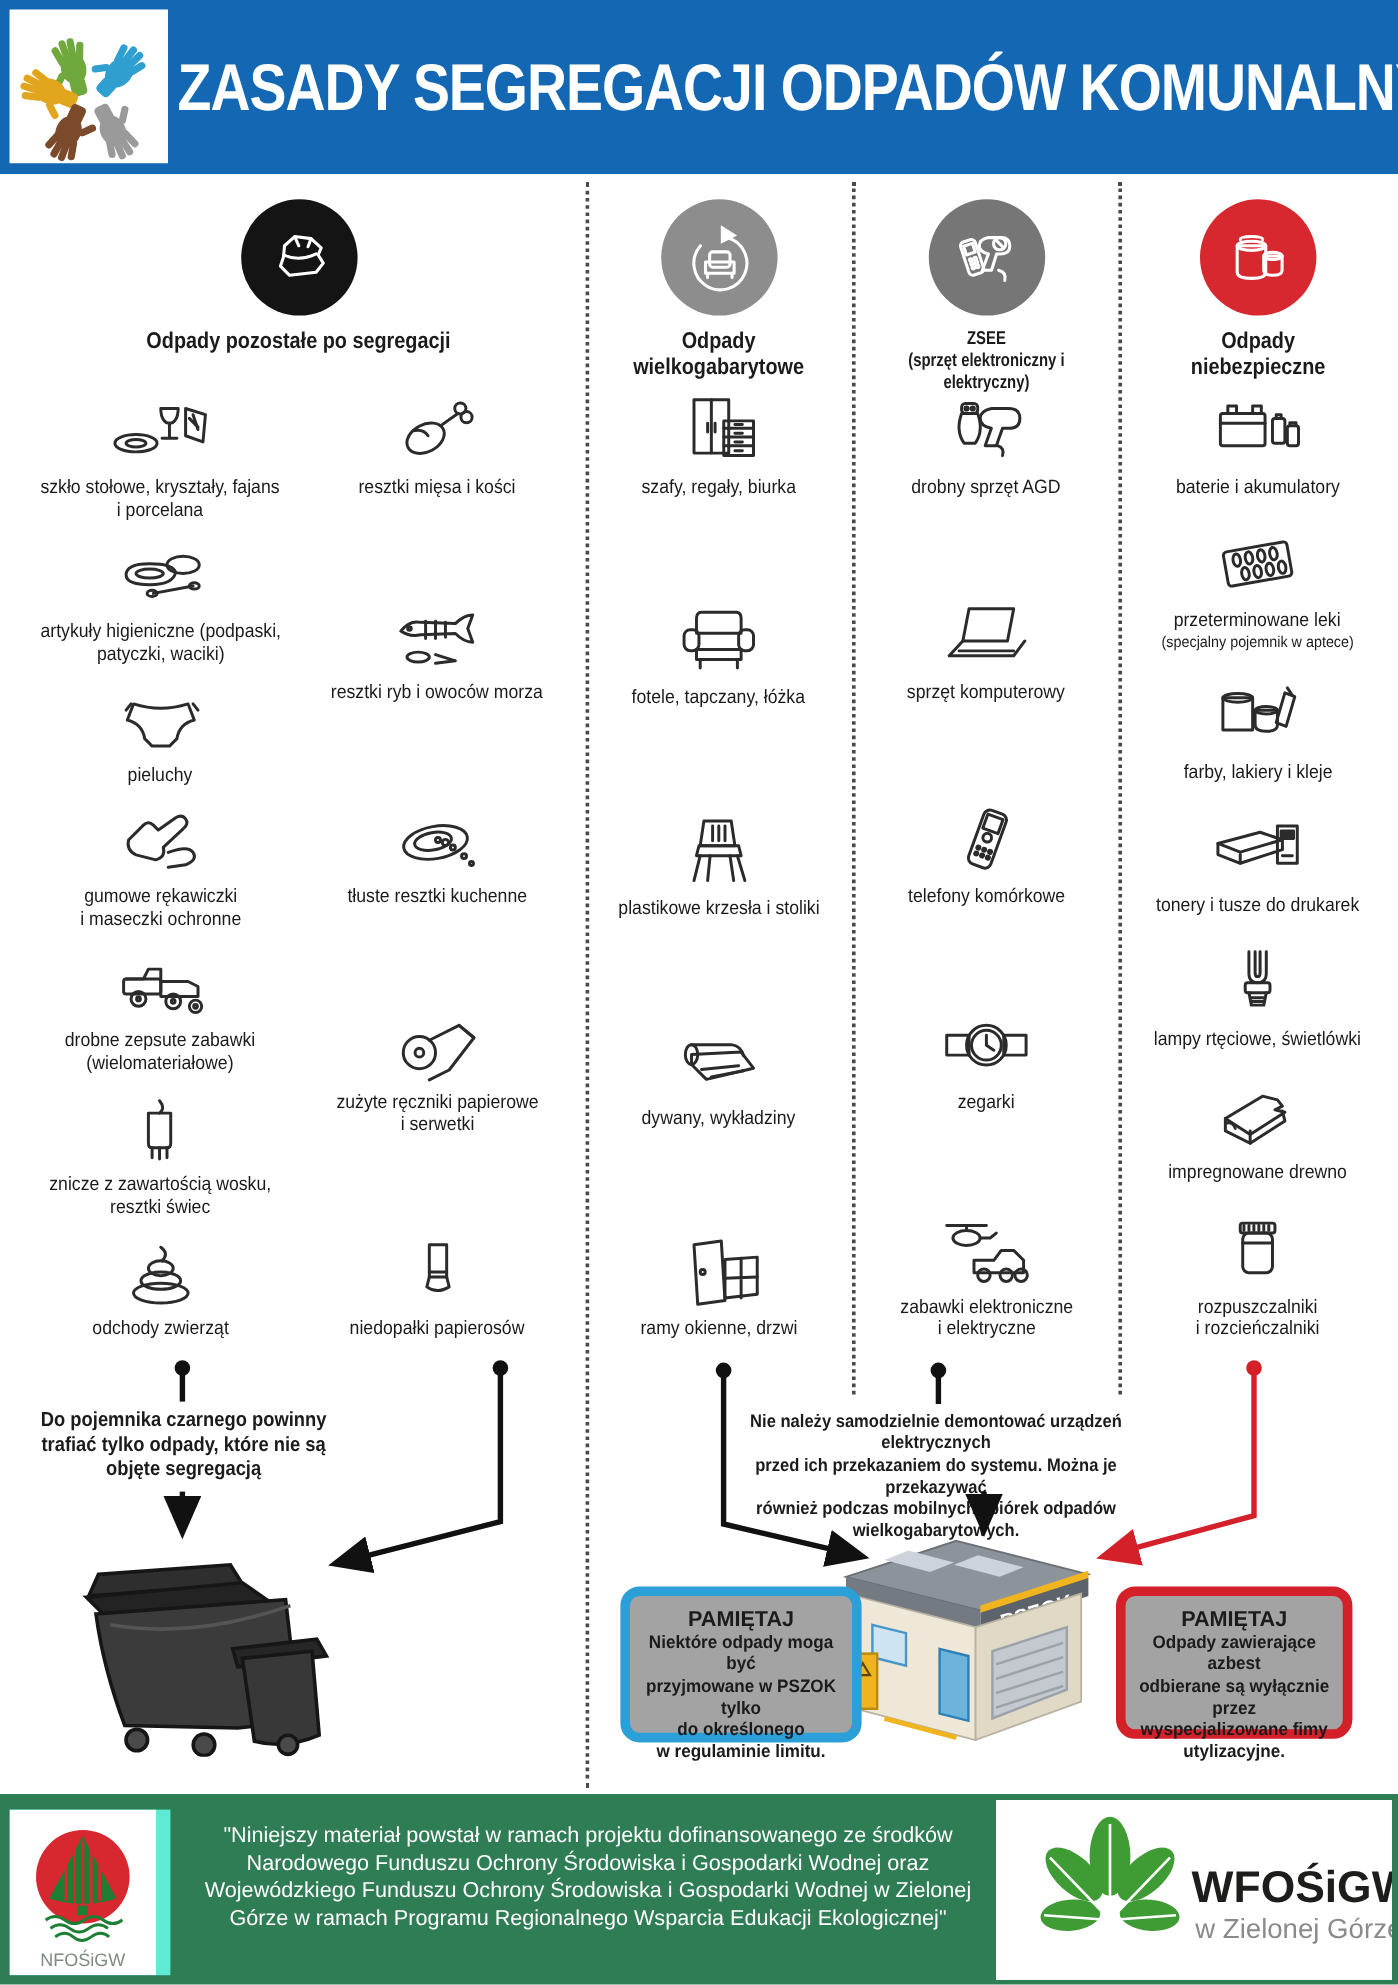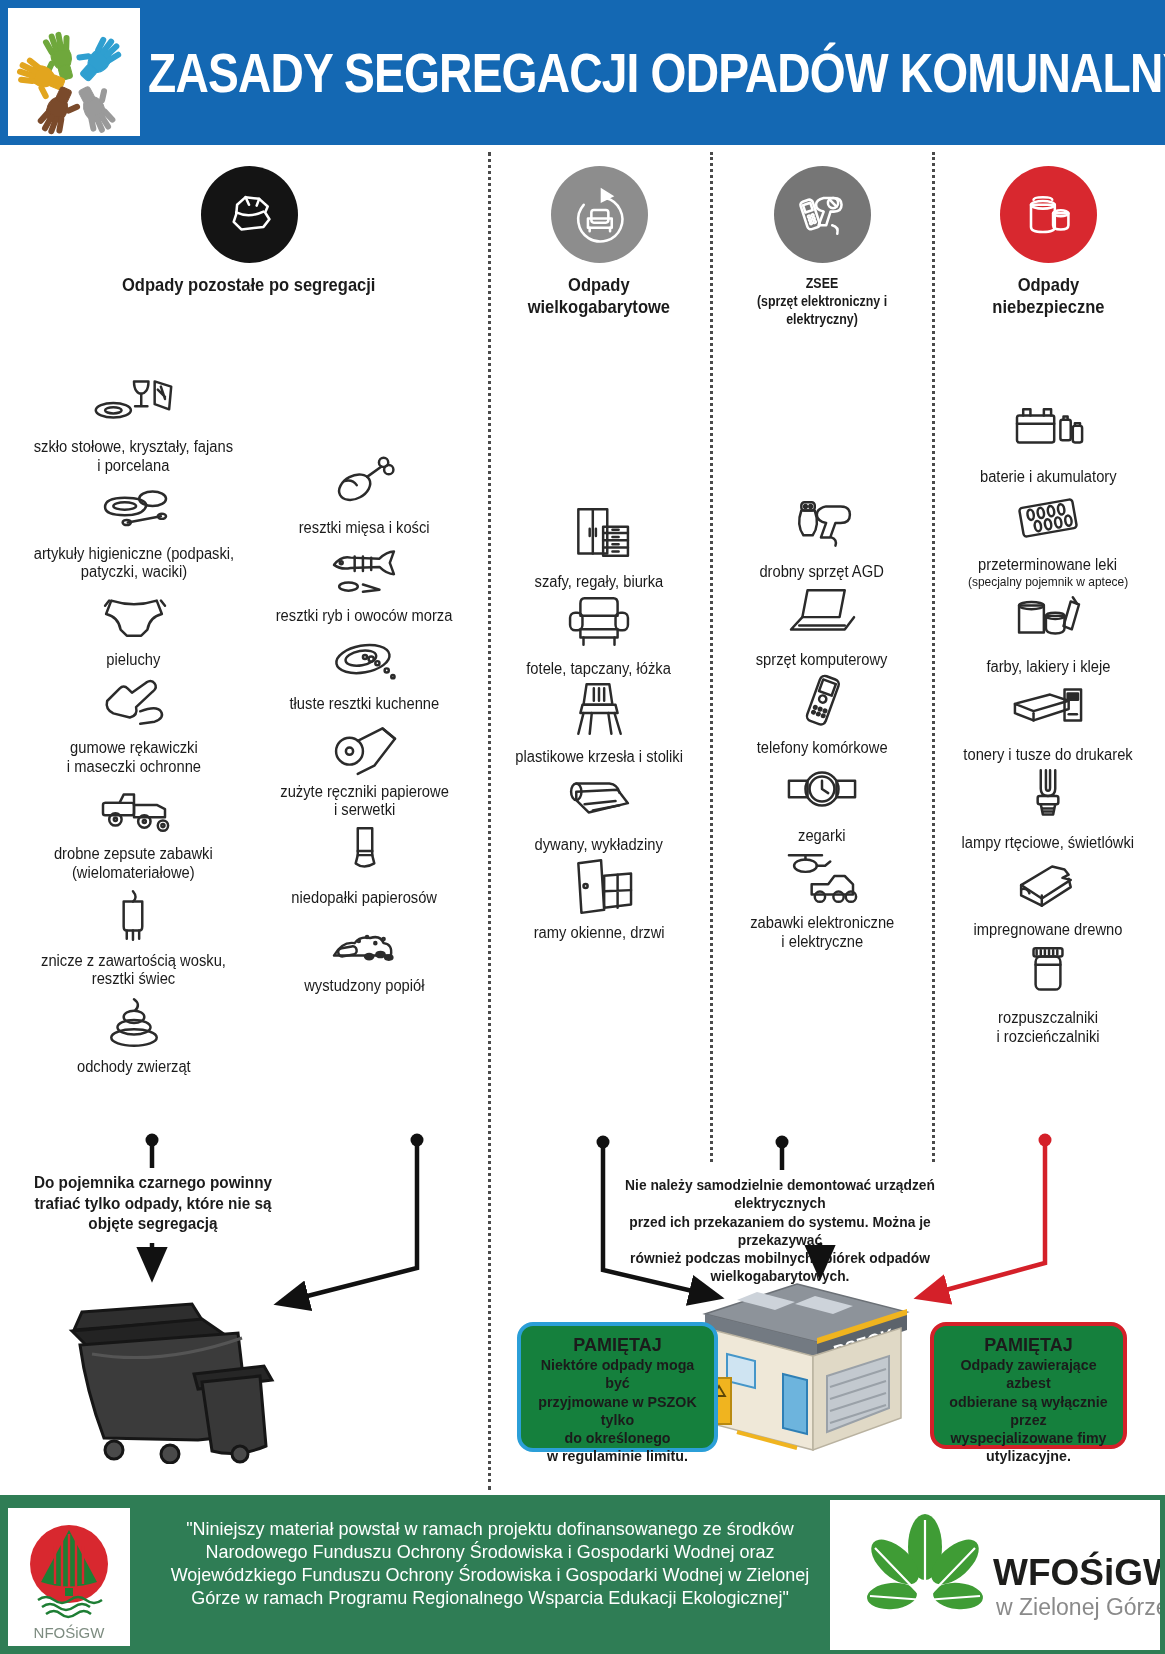--- a/index.html
+++ b/index.html
@@ -19,42 +19,42 @@
   .c1{left:490px;width:218px;}
   .c2{left:712px;width:220px;}
   .c3{left:934px;width:228px;}
   .col-head{height:182px;display:flex;flex-direction:column;align-items:center;padding-top:20px;box-sizing:border-box;}
   .badge{width:97px;height:97px;border-radius:50%;display:flex;align-items:center;justify-content:center;background:#222;}
   .badge svg{width:68px;height:62px;stroke:#fff;fill:none;stroke-width:3;stroke-linecap:round;stroke-linejoin:round;}
   .col-title{margin-top:11px;font-weight:bold;font-size:19px;line-height:1.15;text-align:center;
       white-space:pre-line;transform:scaleX(.87);transform-origin:center top;}
   .c2 .col-title{font-size:15.5px;transform:scaleX(.8);}
   .groups{display:flex;height:790px;}
-  .group{flex:1;display:flex;flex-direction:column;justify-content:center;}
+  .group{flex:1;display:flex;flex-direction:column;justify-content:space-between;}
   .item{display:flex;flex-direction:column;align-items:center;}
   .item-icon svg{width:92px;height:62px;stroke:#2b2b2b;fill:none;stroke-width:2.4;stroke-linecap:round;stroke-linejoin:round;}
   .item-label{font-size:16px;line-height:1.17;text-align:center;white-space:pre-line;
       transform:scaleX(.92);transform-origin:center top;margin-top:3px;}
   .item-sublabel{font-size:13px;line-height:1.1;text-align:center;white-space:pre-line;transform:scaleX(.92);}
   
   .note{position:absolute;font-weight:bold;text-align:center;white-space:pre-line;line-height:1.22;}
   .note-black-bin{left:8px;top:1173px;width:290px;font-size:17px;transform:scaleX(.9);}
   .note-zsee{left:570px;top:1176px;width:420px;font-size:15px;transform:scaleX(.92);}
   
-  .reminder{position:absolute;box-sizing:border-box;border:4px solid #0369a1;border-radius:16px;
-      background:#15803d;text-align:center;padding:9px 6px 6px;}
+  .reminder{position:absolute;box-sizing:border-box;border:8px solid #0369a1;border-radius:16px;
+      background:#a3a3a3;text-align:center;padding:9px 6px 6px;}
   .rem-blue{left:517px;top:1322px;width:201px;height:130px;}
   .rem-red{left:930px;top:1322px;width:197px;height:127px;}
   .rem-title{font-weight:bold;font-size:18px;}
   .rem-text{font-weight:bold;font-size:15px;line-height:1.22;white-space:pre-line;transform:scaleX(.95);}
   
   .footer{position:absolute;left:0;top:1495px;width:1165px;height:159px;background:#2f7d55;}
   .footer-text{position:absolute;left:150px;top:1518px;width:680px;color:#fff;font-size:18px;
       line-height:1.28;text-align:center;white-space:pre-line;}
-  .nfo-box{position:absolute;left:8px;top:1508px;width:122px;height:138px;background:#a16207;}
+  .nfo-box{position:absolute;left:8px;top:1508px;width:134px;height:138px;background:#5eead4;}
   .wfo-box{position:absolute;left:830px;top:1500px;width:330px;height:150px;background:#fff;}
   .abs{position:absolute;}
   svg text{font-family:"Liberation Sans",sans-serif;}
 </style>
 </head>
 <body>
 
 <div id="page">
 
   <div class="header" style="background: rgb(20, 104, 179);">
@@ -264,34 +264,20 @@
             <div class="item-label">zużyte ręczniki papierowe
 i serwetki</div>
           </div>
           <div class="item">
             <div class="item-icon"><svg viewBox="0 0 80 60">
                 <path d="M33 8h14v26H33z"></path>
                 <path d="M33 30h14"></path>
                 <path d="M33 34l-2 8q8 6 18 0l-2-8"></path>
               </svg></div>
             <div class="item-label">niedopałki papierosów</div>
-          </div>
-          <div class="item">
-            <div class="item-icon"><svg viewBox="0 0 80 60">
-                <path d="M10 46q8-14 20-12 5-7 15-5 10-3 13 5 9 1 7 12z"></path>
-                <rect x="14" y="38" width="18" height="8" rx="4" transform="rotate(-10 23 42)"></rect>
-                <circle cx="34" cy="32" r="1"></circle>
-                <circle cx="42" cy="28" r="1"></circle>
-                <circle cx="50" cy="34" r="1"></circle>
-                <circle cx="58" cy="30" r="1"></circle>
-                <ellipse cx="44" cy="47" rx="4" ry="2.5" fill="#2b2b2b"></ellipse>
-                <ellipse cx="55" cy="45" rx="4" ry="2.5" fill="#2b2b2b"></ellipse>
-                <ellipse cx="63" cy="48" rx="3.5" ry="2" fill="#2b2b2b"></ellipse>
-              </svg></div>
-            <div class="item-label">wystudzony popiół</div>
           </div>
         </div>
       </div>
   </div>
 
   <div class="col c1 column">
     <div class="col-head">
       <div class="badge" style="background: rgb(141, 141, 141);">
           <svg viewBox="0 0 80 72">
             <path d="M22 24a26 26 0 1 0 26-8"></path>

